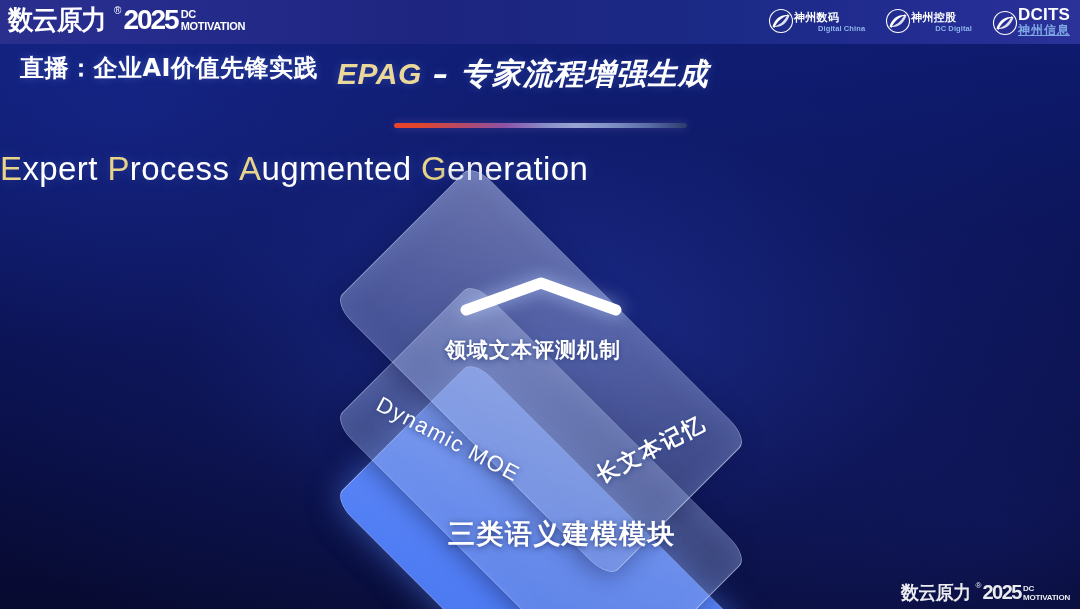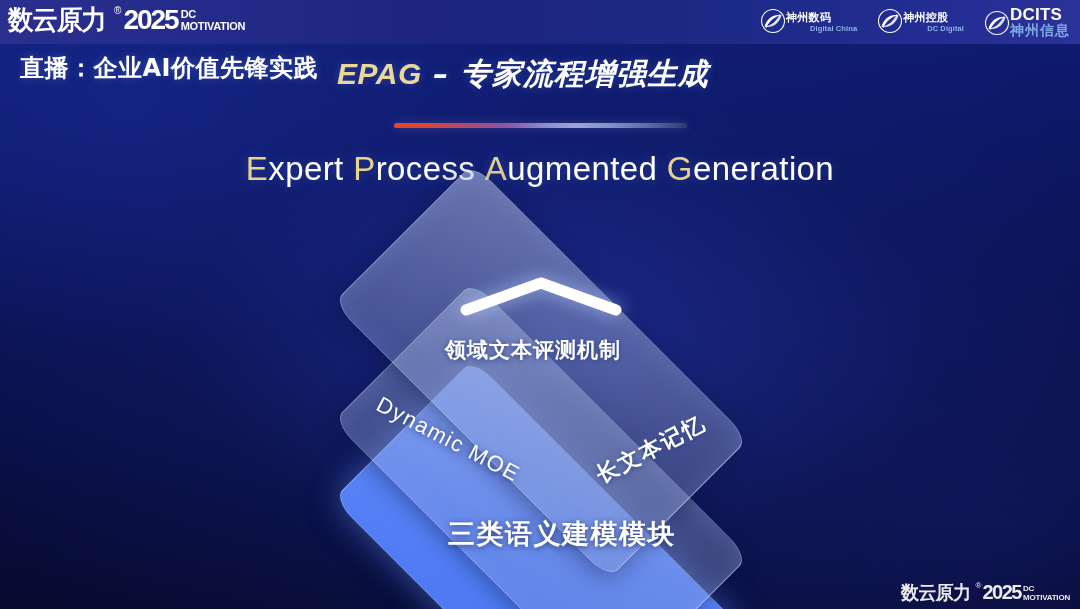--- a/index.html
+++ b/index.html
@@ -118,26 +118,27 @@
     padding-left: 24px;
   }
   .partner-big {
     font-size: 17px;
     font-weight: 800;
     color: #ffffff;
     letter-spacing: 0.2px;
     line-height: 18px;
   }
   .partner-sub-cn {
-    font-size: 14px;
+    font-size: 12px;
     font-weight: 700;
     color: #7fa8e4;
     letter-spacing: 1px;
     font-family: "DejaVu Sans", sans-serif;
     line-height: 12px;
+    text-decoration: underline;
   }
 
   
   #live-title {
     position: absolute;
     left: 8px; top: 52px;
     font-size: 24px;
     font-weight: 700;
     color: #ffffff;
     font-family: "DejaVu Sans", sans-serif;
@@ -179,21 +180,21 @@
       #7f91c4 74%, #5d6fa8 86%,
       #3a4b80 96%, #2b3a6c 100%);
     box-shadow: 0 0 10px rgba(150,120,200,0.35);
   }
 
   
   #subtitle {
     position: absolute;
     left: 0; top: 150px;
     width: 1080px;
-    text-align: center;
+    text-align: left;
     font-size: 33px;
     font-weight: 400;
     font-family: "Liberation Sans", sans-serif;
     letter-spacing: 0.4px;
     color: #ffffff;
     text-shadow: 0 0 12px rgba(110,150,255,0.30);
     white-space: nowrap;
   }
   #subtitle .cap { color: #e8d48a; }
 

